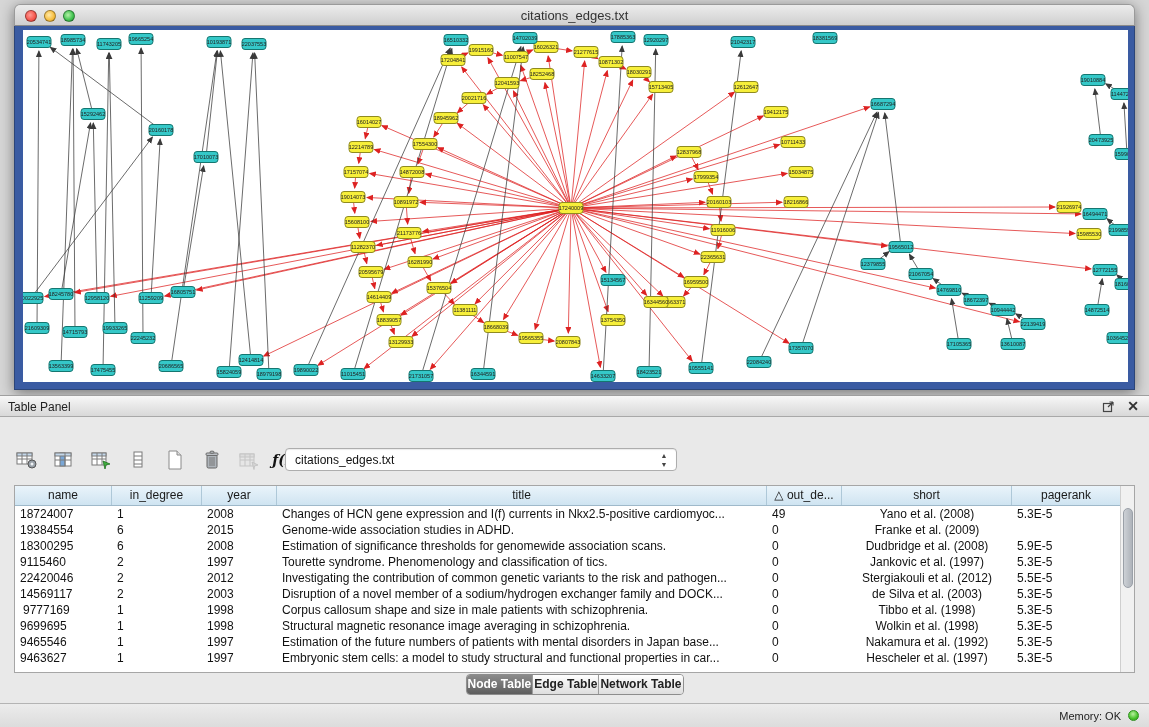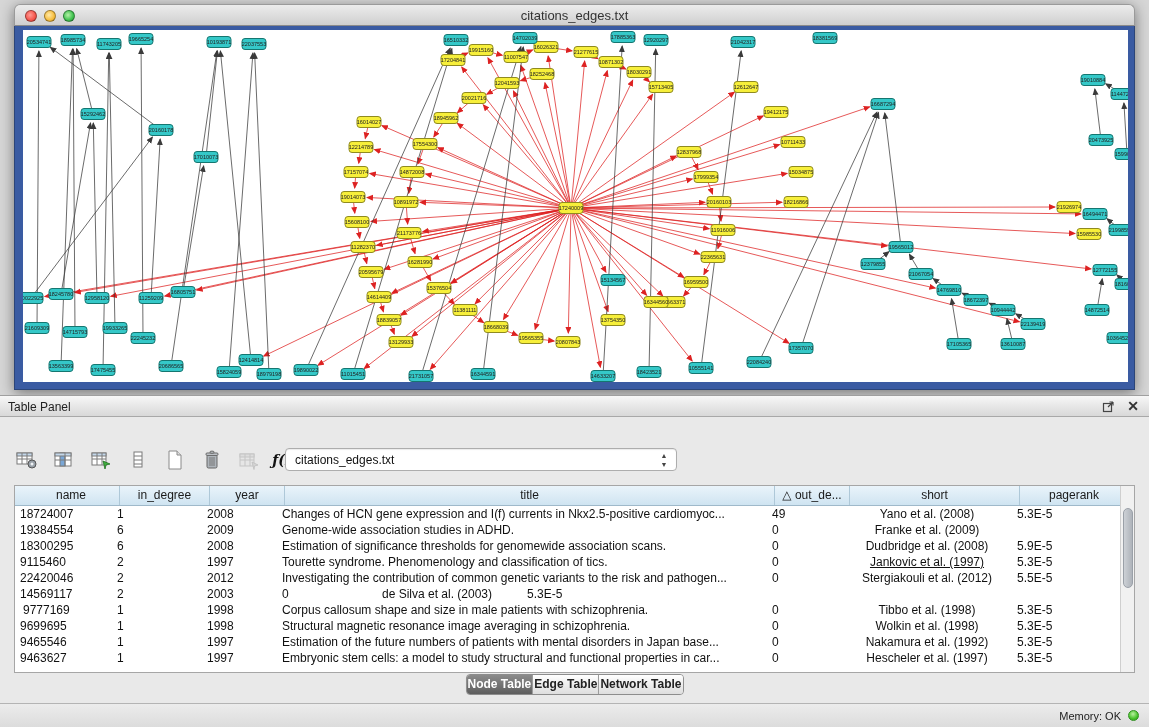--- a/index.html
+++ b/index.html
@@ -38,21 +38,21 @@
   .fx { font-family:"DejaVu Serif", serif; font-style:italic; font-weight:bold; font-size:14px; color:#111; }
 
   .dropdown { position:absolute; left:285px; top:448px; width:392px; height:23px; background:#ffffff;
     border:1px solid #adadad; border-radius:4px; box-shadow:inset 0 1px 1px rgba(0,0,0,.08); }
   .dropdown-text { position:absolute; left:9px; top:4px; font-size:12px; color:#111; }
   .dropdown-arrows { position:absolute; right:6px; top:2px; width:12px; font-size:7px; line-height:9px;
     color:#444; text-align:center; }
 
   .table-wrap { position:absolute; left:14px; top:485px; width:1121px; height:188px; background:#ffffff;
     border:1px solid #a6a6a6; overflow:hidden; }
-  .thead { display:flex; height:20px; background:linear-gradient(#eaf4fb,#cfe4f1); border-bottom:1px solid #9fb9ca; width:1106px;padding-left:8px; }
+  .thead { display:flex; height:20px; background:linear-gradient(#eaf4fb,#cfe4f1); border-bottom:1px solid #9fb9ca; width:1106px; }
   .th { font-size:12px; color:#1a1a1a; text-align:center; line-height:19px; border-right:1px solid #aec8d8;
     overflow:hidden; white-space:nowrap; flex:none; }
   .tr { display:flex; height:16px; width:1106px; background:#fff; }
   .td { font-size:12px; color:#111; line-height:16px; padding:0 5px; overflow:hidden; white-space:nowrap; flex:none; }
   .td.center { text-align:center; }
   .vscroll { position:absolute; right:0; top:0; width:14px; height:186px; background:#f1f1f1; border-left:1px solid #cfcfcf; }
   .vthumb { position:absolute; left:2px; top:22px; width:10px; height:80px; border-radius:6px;
     background:linear-gradient(90deg,#cdd1d6,#aeb3ba); border:1px solid #9aa0a8; }
 
   .tabs { position:absolute; top:674px; left:50%; transform:translateX(-50%); display:flex; height:21px;
@@ -778,57 +778,58 @@
         <div class="td" style="width: 90px;">1</div>
         <div class="td" style="width: 75px;">2008</div>
         <div class="td" style="width: 490px;">Changes of HCN gene expression and I(f) currents in Nkx2.5-positive cardiomyoc...</div>
         <div class="td" style="width: 75px;">49</div>
         <div class="td center" style="width: 170px;">Yano et al. (2008)</div>
         <div class="td" style="width: 109px;">5.3E-5</div>
       </div>
       <div class="tr">
         <div class="td" style="width: 97px;">19384554</div>
         <div class="td" style="width: 90px;">6</div>
-        <div class="td" style="width: 75px;">2009</div>
+        <div class="td" style="width: 75px;">2015</div>
         <div class="td" style="width: 490px;">Genome-wide association studies in ADHD.</div>
         <div class="td" style="width: 75px;">0</div>
         <div class="td center" style="width: 170px;">Franke et al. (2009)</div>
         <div class="td" style="width: 109px; margin-top: 44px;">5.6E-5</div>
       </div>
       <div class="tr">
         <div class="td" style="width: 97px;">18300295</div>
         <div class="td" style="width: 90px;">6</div>
         <div class="td" style="width: 75px;">2008</div>
         <div class="td" style="width: 490px;">Estimation of significance thresholds for genomewide association scans.</div>
         <div class="td" style="width: 75px;">0</div>
         <div class="td center" style="width: 170px;">Dudbridge et al. (2008)</div>
         <div class="td" style="width: 109px;">5.9E-5</div>
       </div>
       <div class="tr">
         <div class="td" style="width: 97px;">9115460</div>
         <div class="td" style="width: 90px;">2</div>
         <div class="td" style="width: 75px;">1997</div>
         <div class="td" style="width: 490px;">Tourette syndrome. Phenomenology and classification of tics.</div>
         <div class="td" style="width: 75px;">0</div>
-        <div class="td center" style="width: 170px; text-decoration: underline;">Jankovic et al. (1997)</div>
+        <div class="td center" style="width: 170px;">Jankovic et al. (1997)</div>
         <div class="td" style="width: 109px;">5.3E-5</div>
       </div>
       <div class="tr">
         <div class="td" style="width: 97px;">22420046</div>
         <div class="td" style="width: 90px;">2</div>
         <div class="td" style="width: 75px;">2012</div>
         <div class="td" style="width: 490px;">Investigating the contribution of common genetic variants to the risk and pathogen...</div>
         <div class="td" style="width: 75px;">0</div>
         <div class="td center" style="width: 170px;">Stergiakouli et al. (2012)</div>
         <div class="td" style="width: 109px;">5.5E-5</div>
       </div>
       <div class="tr">
         <div class="td" style="width: 97px;">14569117</div>
         <div class="td" style="width: 90px;">2</div>
         <div class="td" style="width: 75px;">2003</div>
+        <div class="td" style="width: 490px;">Disruption of a novel member of a sodium/hydrogen exchanger family and DOCK...</div>
         <div class="td" style="width: 75px;">0</div>
         <div class="td center" style="width: 170px;">de Silva et al. (2003)</div>
         <div class="td" style="width: 109px;">5.3E-5</div>
       </div>
       <div class="tr">
         <div class="td" style="width: 97px; padding-left: 8px;">9777169</div>
         <div class="td" style="width: 90px;">1</div>
         <div class="td" style="width: 75px;">1998</div>
         <div class="td" style="width: 490px;">Corpus callosum shape and size in male patients with schizophrenia.</div>
         <div class="td" style="width: 75px;">0</div>

